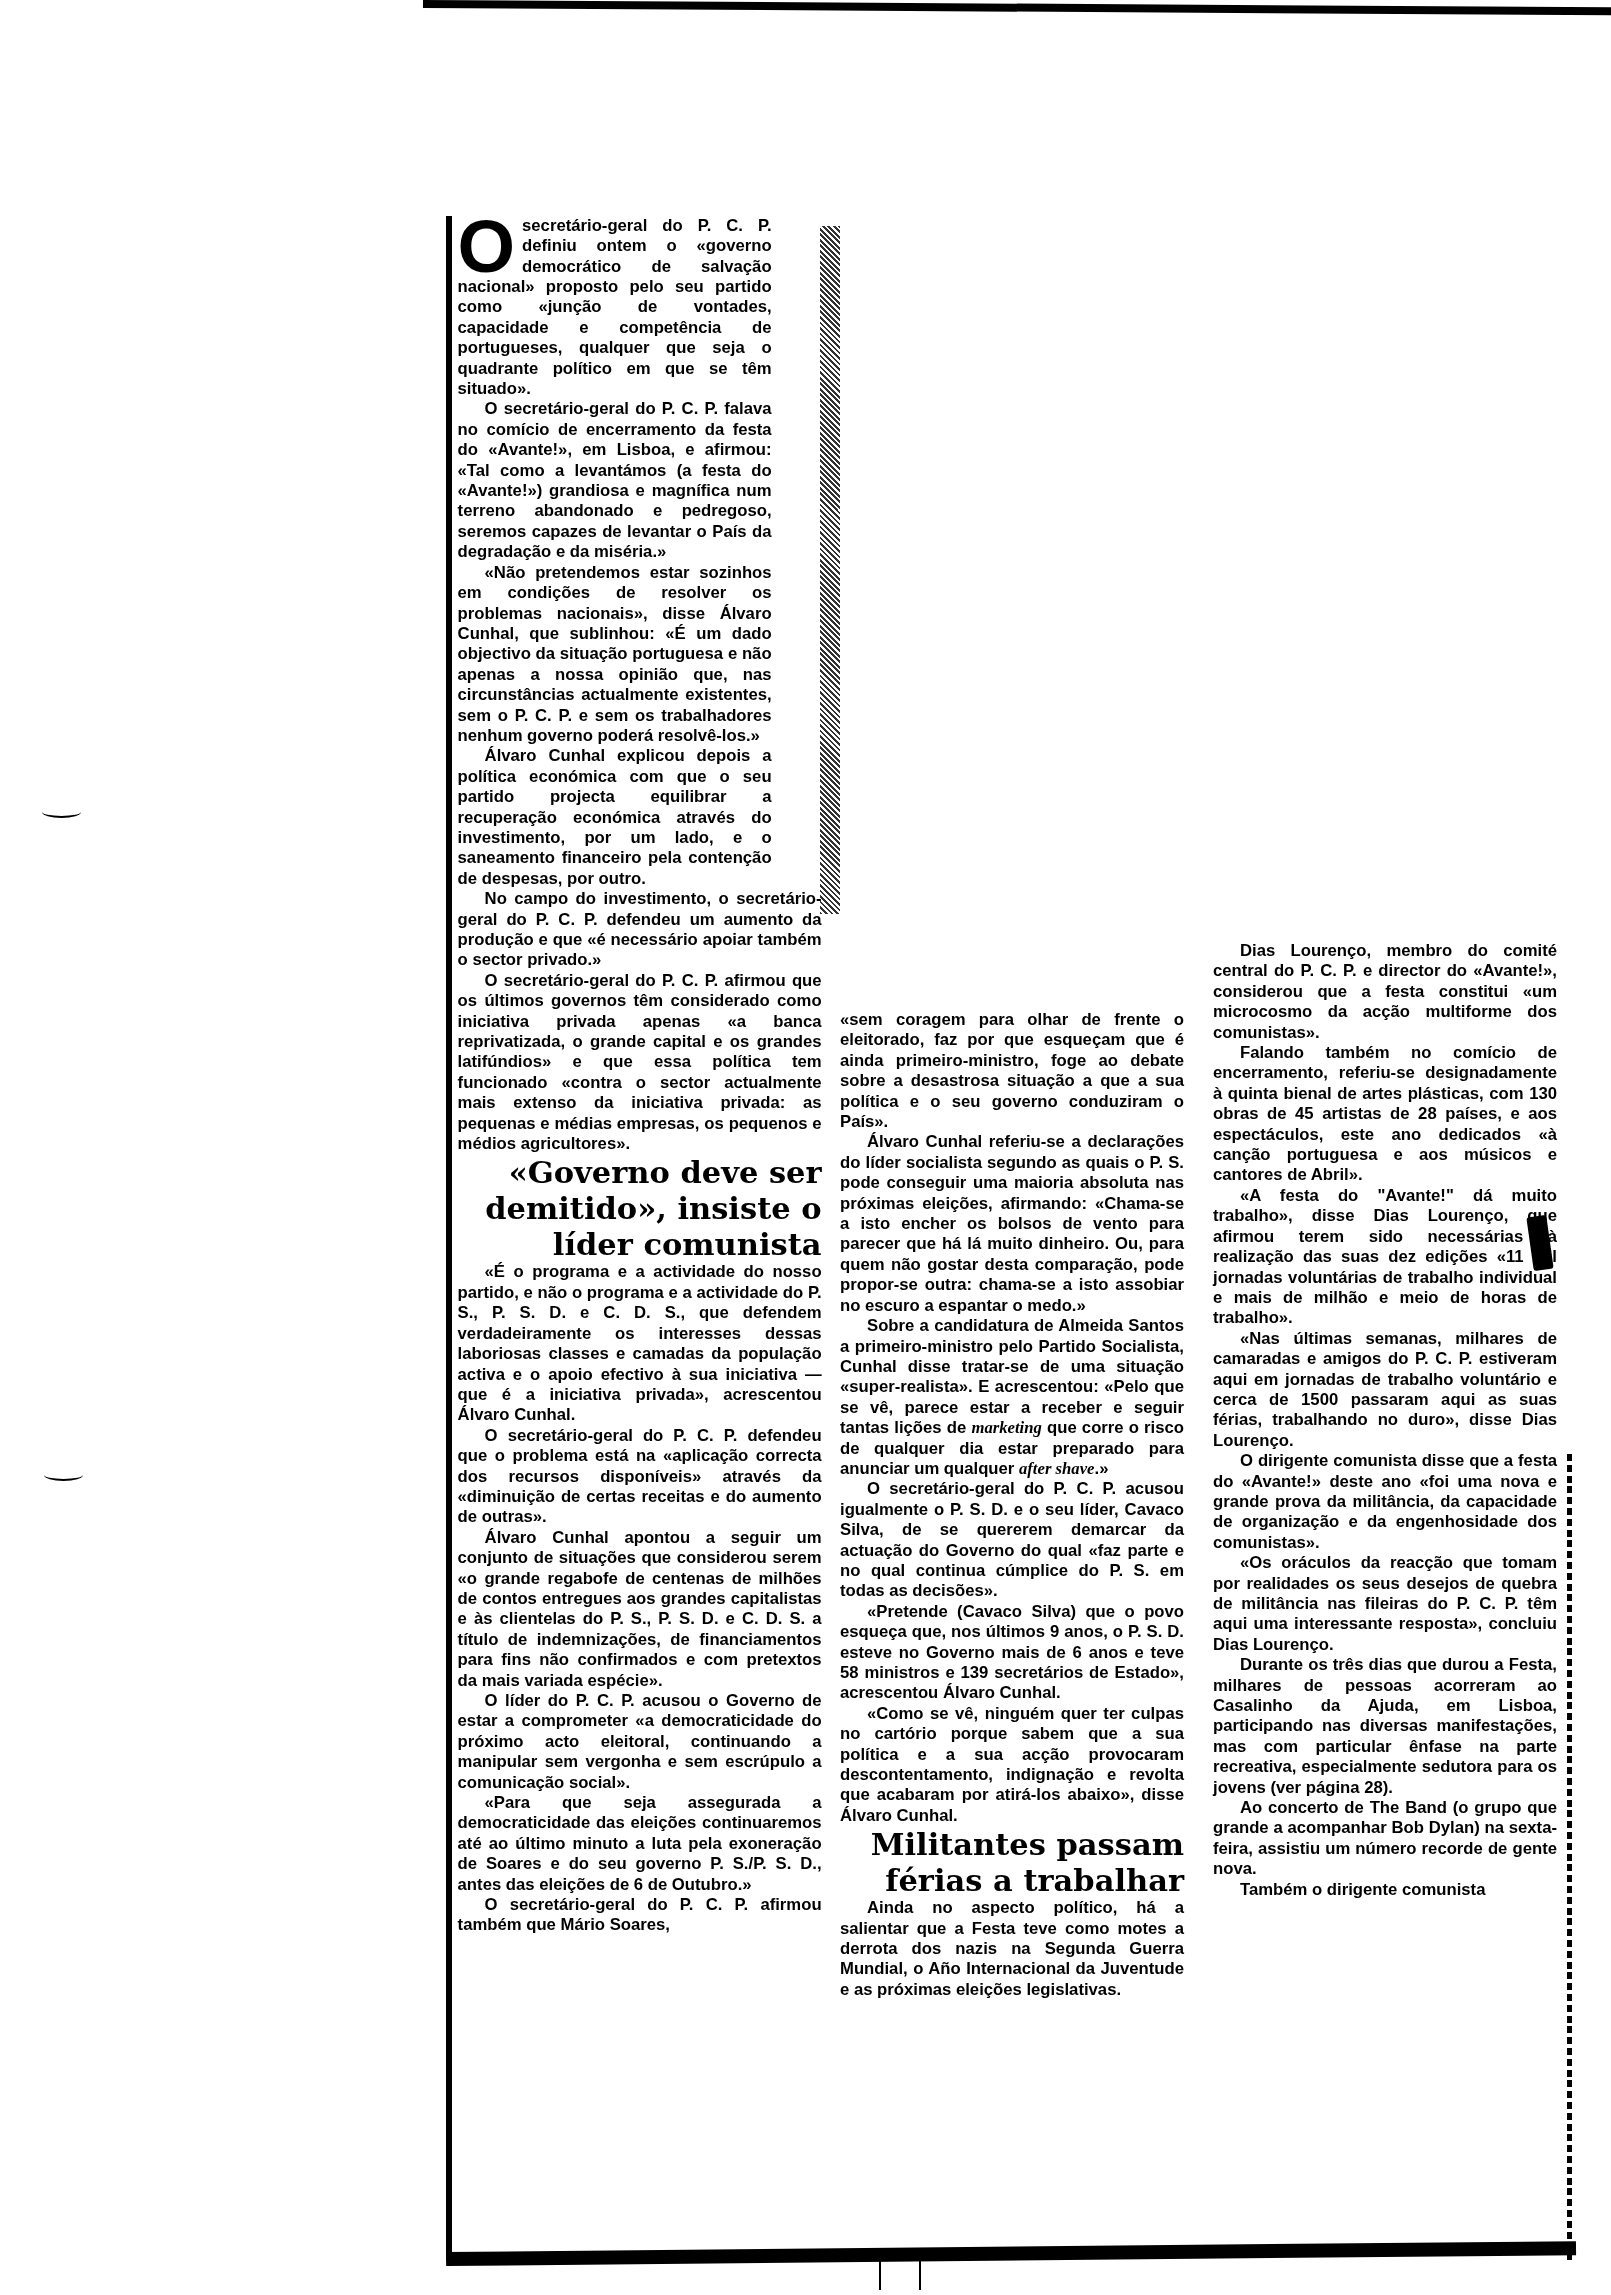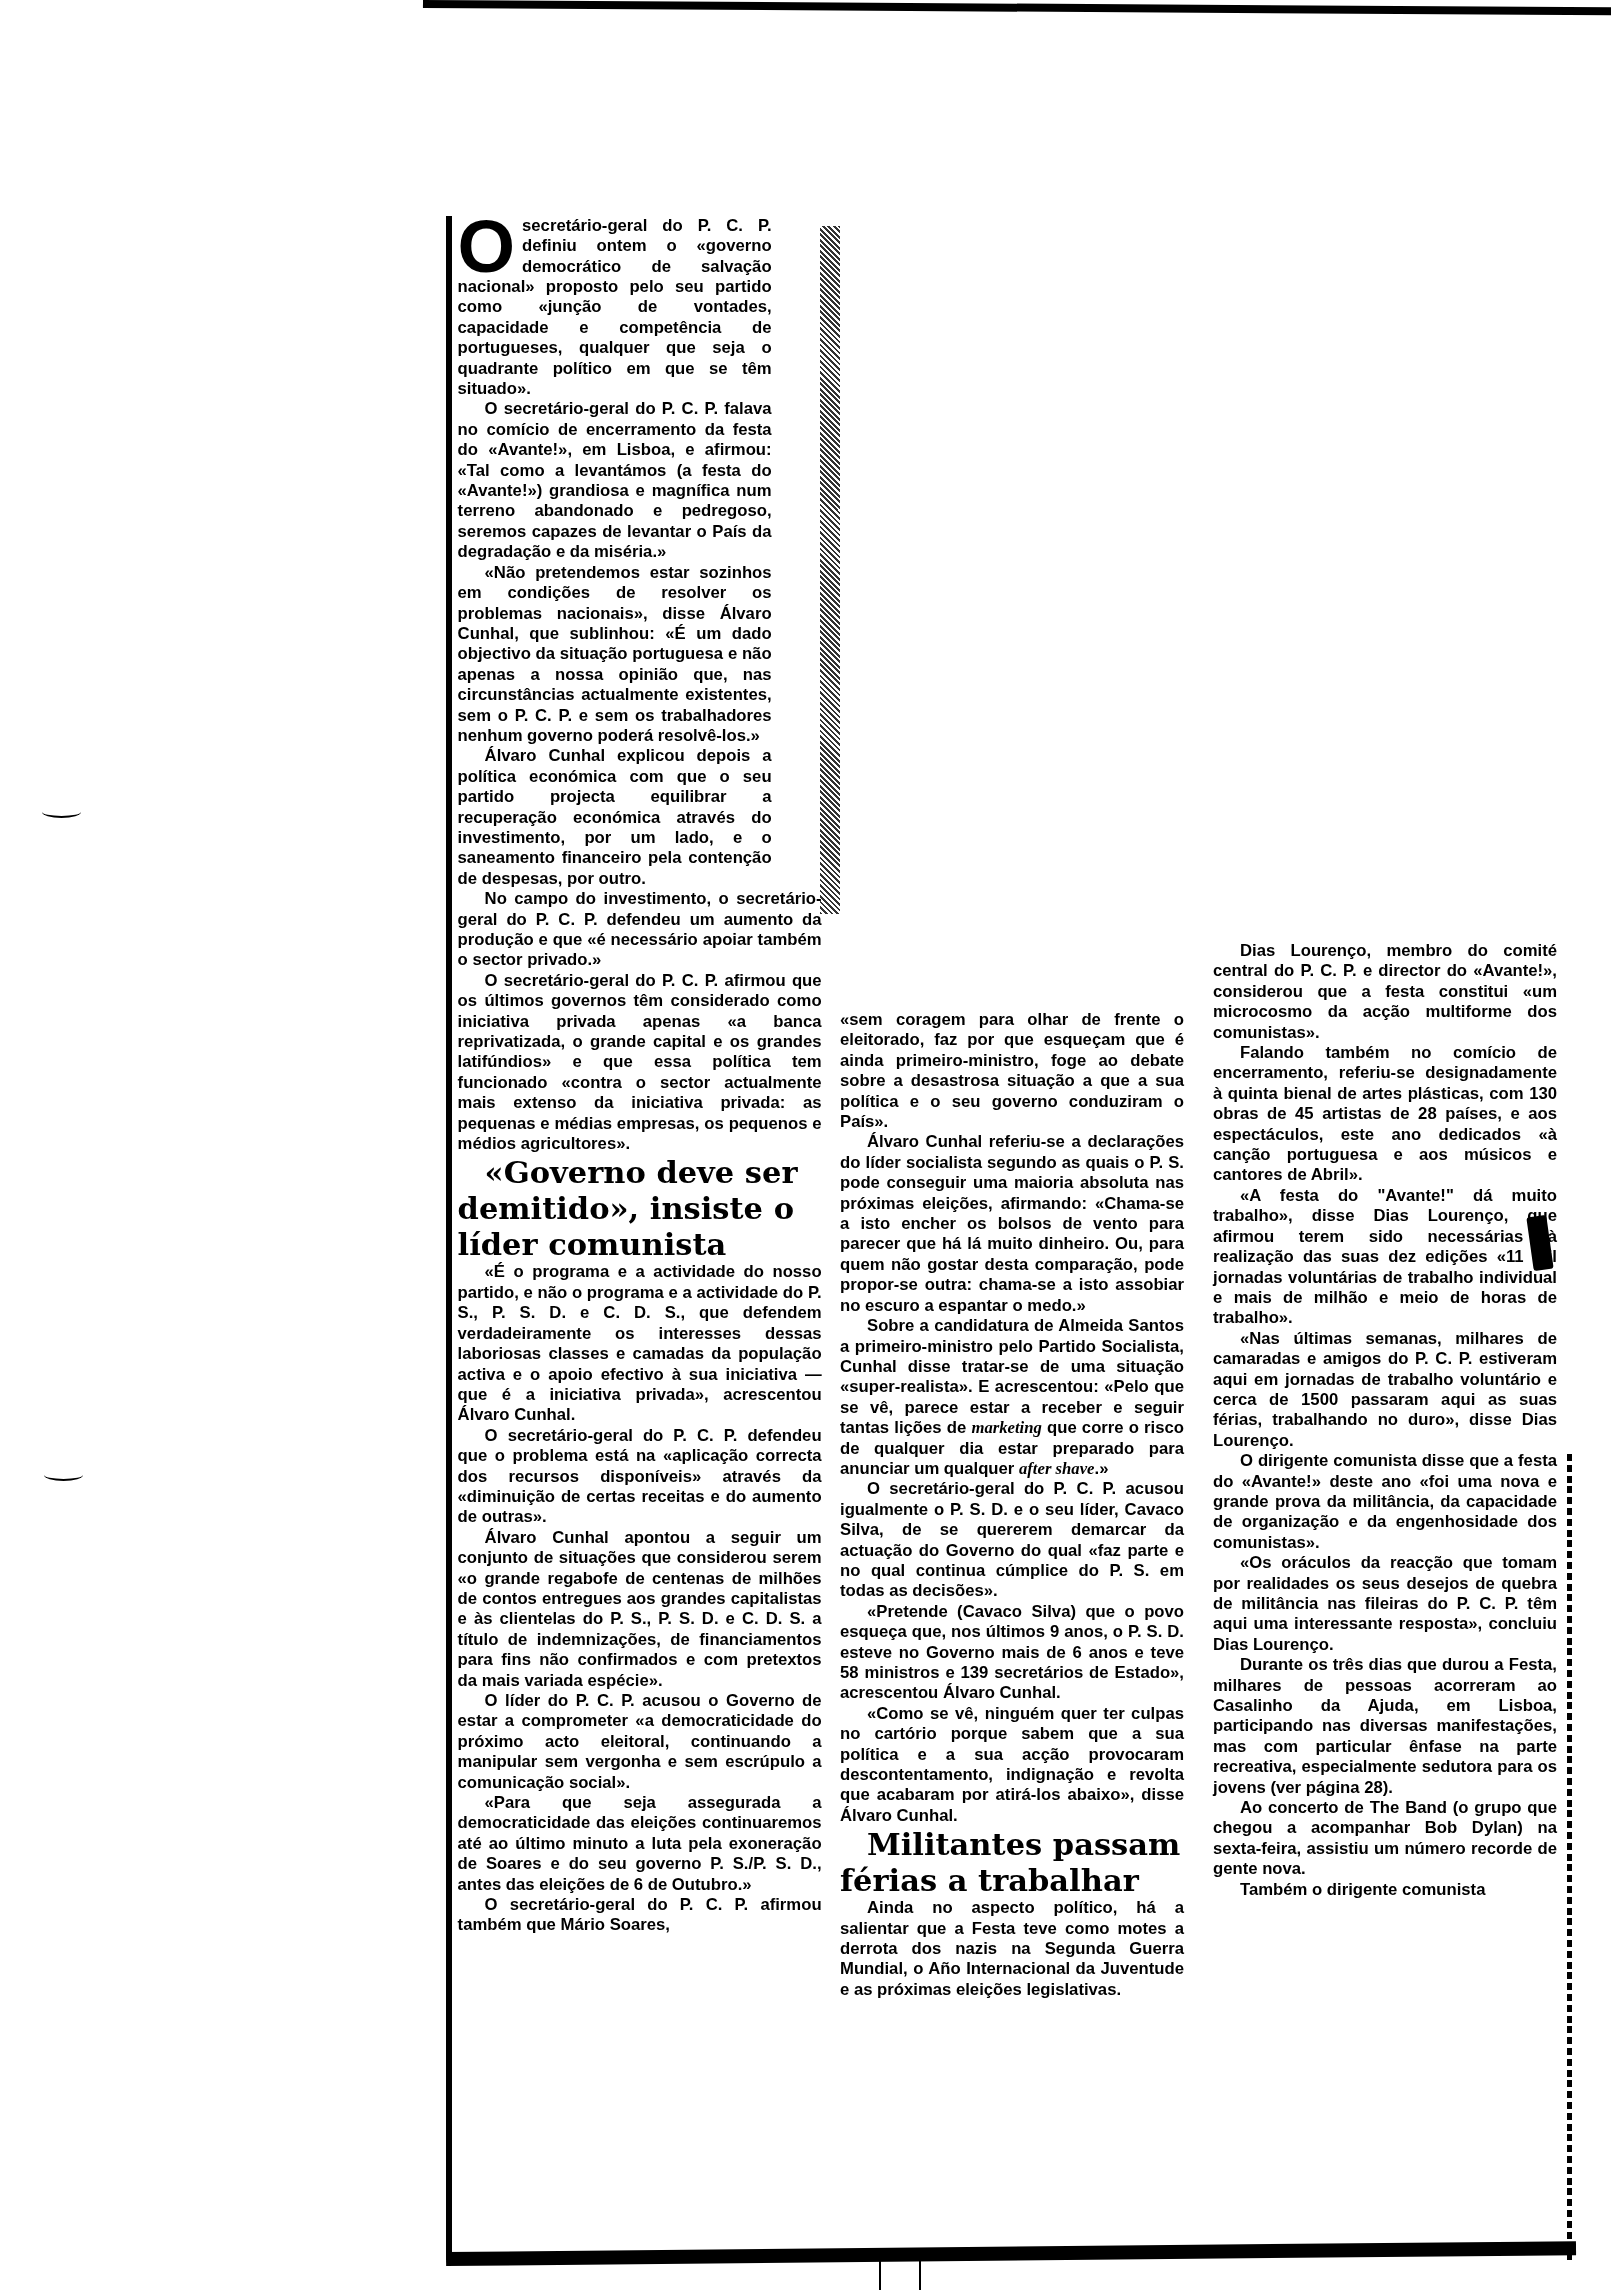--- a/index.html
+++ b/index.html
@@ -22,21 +22,21 @@
   .col p { margin: 0; text-indent: 27px; }
   .col p.noindent { text-indent: 0; }
   .col1 { left: 20.6px; top: 9.8px; width: 364px; }
   .col1-top { width: 314px; }
   .col2 { left: 403px; top: 804px; width: 344px; }
   .col3 { left: 776px; top: 735px; width: 344px; }
 
   .dropcap { float: left; font-size: 74px; line-height: 59px; font-weight: bold;
              margin: 1px 6.9px 0 0; font-family: "Liberation Sans", sans-serif; }
   .headline { font-family: "DejaVu Serif", serif; font-weight: 900; font-size: 30.5px;
-              line-height: 36px; margin: 10.8px 0 13.8px 4.9px; text-indent: 0; text-align: left; }
+              line-height: 36px; margin: 10.8px 0 13.8px 4.9px; text-indent: 0; text-align: right; }
   .headline.spaced { letter-spacing: 3.9px; font-size: 28.5px; }
 
   .left-rule { position: absolute; left: 8.8px; top: 9.8px; width: 5.9px; height: 2044px; background: #000; }
   .bottom-rule { position: absolute; left: 8.8px; top: 2046px; width: 1130px; height: 13.8px;
                  background: #000; transform: rotate(-0.55deg); transform-origin: left top; }
   .right-rule { position: absolute; left: 1130px; top: 1248px; width: 4.9px; height: 806px;
                 background: repeating-linear-gradient(#000 0 6.9px, #fff 6.9px 10.8px); }
   .halftone-strip { position: absolute; left: 383px; top: 19.7px; width: 19.7px; height: 688px;
                     background: repeating-linear-gradient(45deg, #000 0 2px, #fff 2px 3.9px); opacity: 0.8; }
   .blot { position: absolute; left: 1093px; top: 1010px; width: 19.7px; height: 54px; background: #000;
@@ -89,17 +89,17 @@
   </div>
 
   <div class="col col3">
     <p>Dias Lourenço, membro do comité central do P. C. P. e director do «Avante!», considerou que a festa constitui «um microcosmo da acção multiforme dos comunistas».</p>
     <p>Falando também no comício de encerramento, referiu-se designadamente à quinta bienal de artes plásticas, com 130 obras de 45 artistas de 28 países, e aos espectáculos, este ano dedicados «à canção portuguesa e aos músicos e cantores de Abril».</p>
     <p>«A festa do "Avante!" dá muito trabalho», disse Dias Lourenço, que afirmou terem sido necessárias à realização das suas dez edições «11 mil jornadas voluntárias de trabalho individual e mais de milhão e meio de horas de trabalho».</p>
     <p>«Nas últimas semanas, milhares de camaradas e amigos do P. C. P. estiveram aqui em jornadas de trabalho voluntário e cerca de 1500 passaram aqui as suas férias, trabalhando no duro», disse Dias Lourenço.</p>
     <p>O dirigente comunista disse que a festa do «Avante!» deste ano «foi uma nova e grande prova da militância, da capacidade de organização e da engenhosidade dos comunistas».</p>
     <p>«Os oráculos da reacção que tomam por realidades os seus desejos de quebra de militância nas fileiras do P. C. P. têm aqui uma interessante resposta», concluiu Dias Lourenço.</p>
     <p>Durante os três dias que durou a Festa, milhares de pessoas acorreram ao Casalinho da Ajuda, em Lisboa, participando nas diversas manifestações, mas com particular ênfase na parte recreativa, especialmente sedutora para os jovens (ver página 28).</p>
-    <p>Ao concerto de The Band (o grupo que chegou a acompanhar Bob Dylan) na sexta-feira, assistiu um número recorde de gente nova.</p>
+    <p>Ao concerto de The Band (o grupo que grande a acompanhar Bob Dylan) na sexta-feira, assistiu um número recorde de gente nova.</p>
     <p>Também o dirigente comunista</p>
   </div>
 </div>
 
 
 </body></html>

